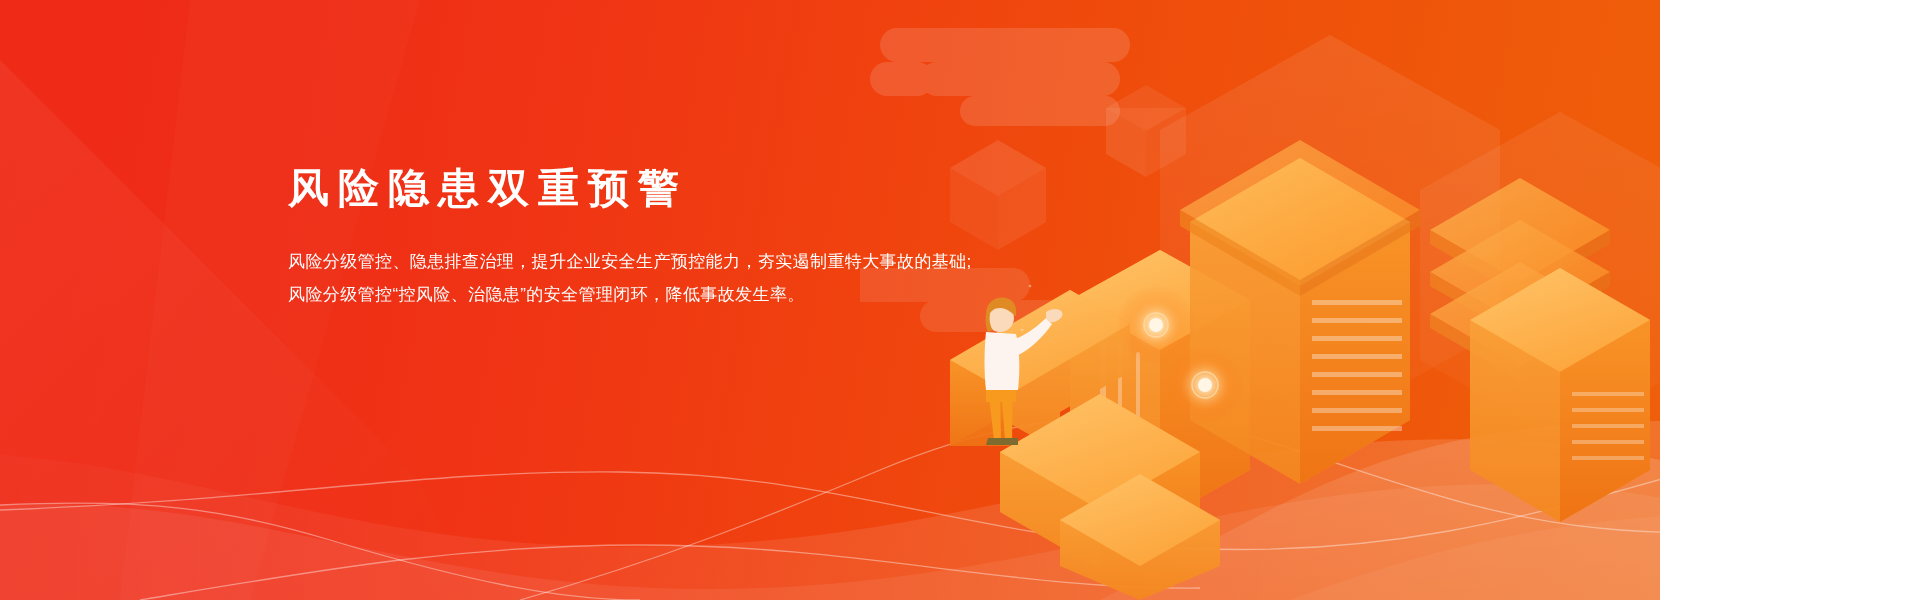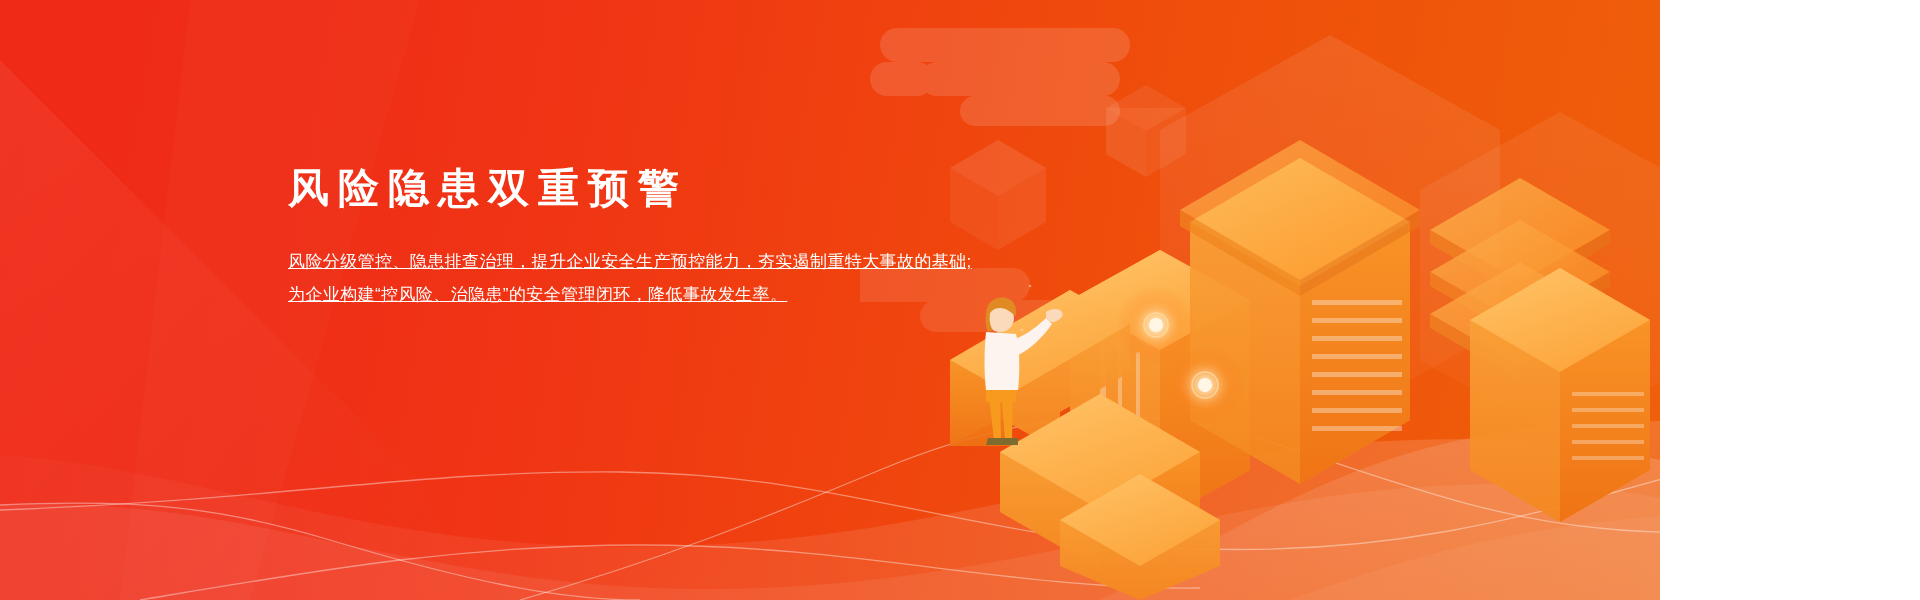--- a/index.html
+++ b/index.html
@@ -60,21 +60,20 @@
     margin: 0;
     padding-top: 36px;
   }
   .subline {
     font-size: 17px;
     line-height: 33px;
     color: #ffffff;
     letter-spacing: 0.4px;
     white-space: nowrap;
     font-weight: 400;
-    text-decoration: underline;
   }
 
   
   .illustration {
     position: absolute;
     left: 860px;
     top: 0;
     width: 1060px;
     height: 600px;
     z-index: 20;
@@ -315,17 +314,17 @@
         <path d="M126 314 C 126 302 136 296 146 298 C 155 300 157 308 156 316 C 152 314 148 308 140 308 C 134 308 130 311 128 318 Z" fill="#e08a24"></path>
         <path d="M126 314 C 125 322 126 328 128 332 L133 330 C 130 326 129 320 130 314 Z" fill="#e08a24"></path>
       </g>
     </svg>
   </div>
 
   <div class="copy">
     <h1 class="headline">风险隐患双重预警</h1>
     <div class="subcopy">
       <div class="subline">风险分级管控、隐患排查治理，提升企业安全生产预控能力，夯实遏制重特大事故的基础;</div>
-      <div class="subline">为企业构建“控风险、治隐患”的安全管理闭环，降低事故发生率。</div>
+      <div class="subline">风险分级管控“控风险、治隐患”的安全管理闭环，降低事故发生率。</div>
     </div>
   </div>
 
 </div>
 
 </body></html>

